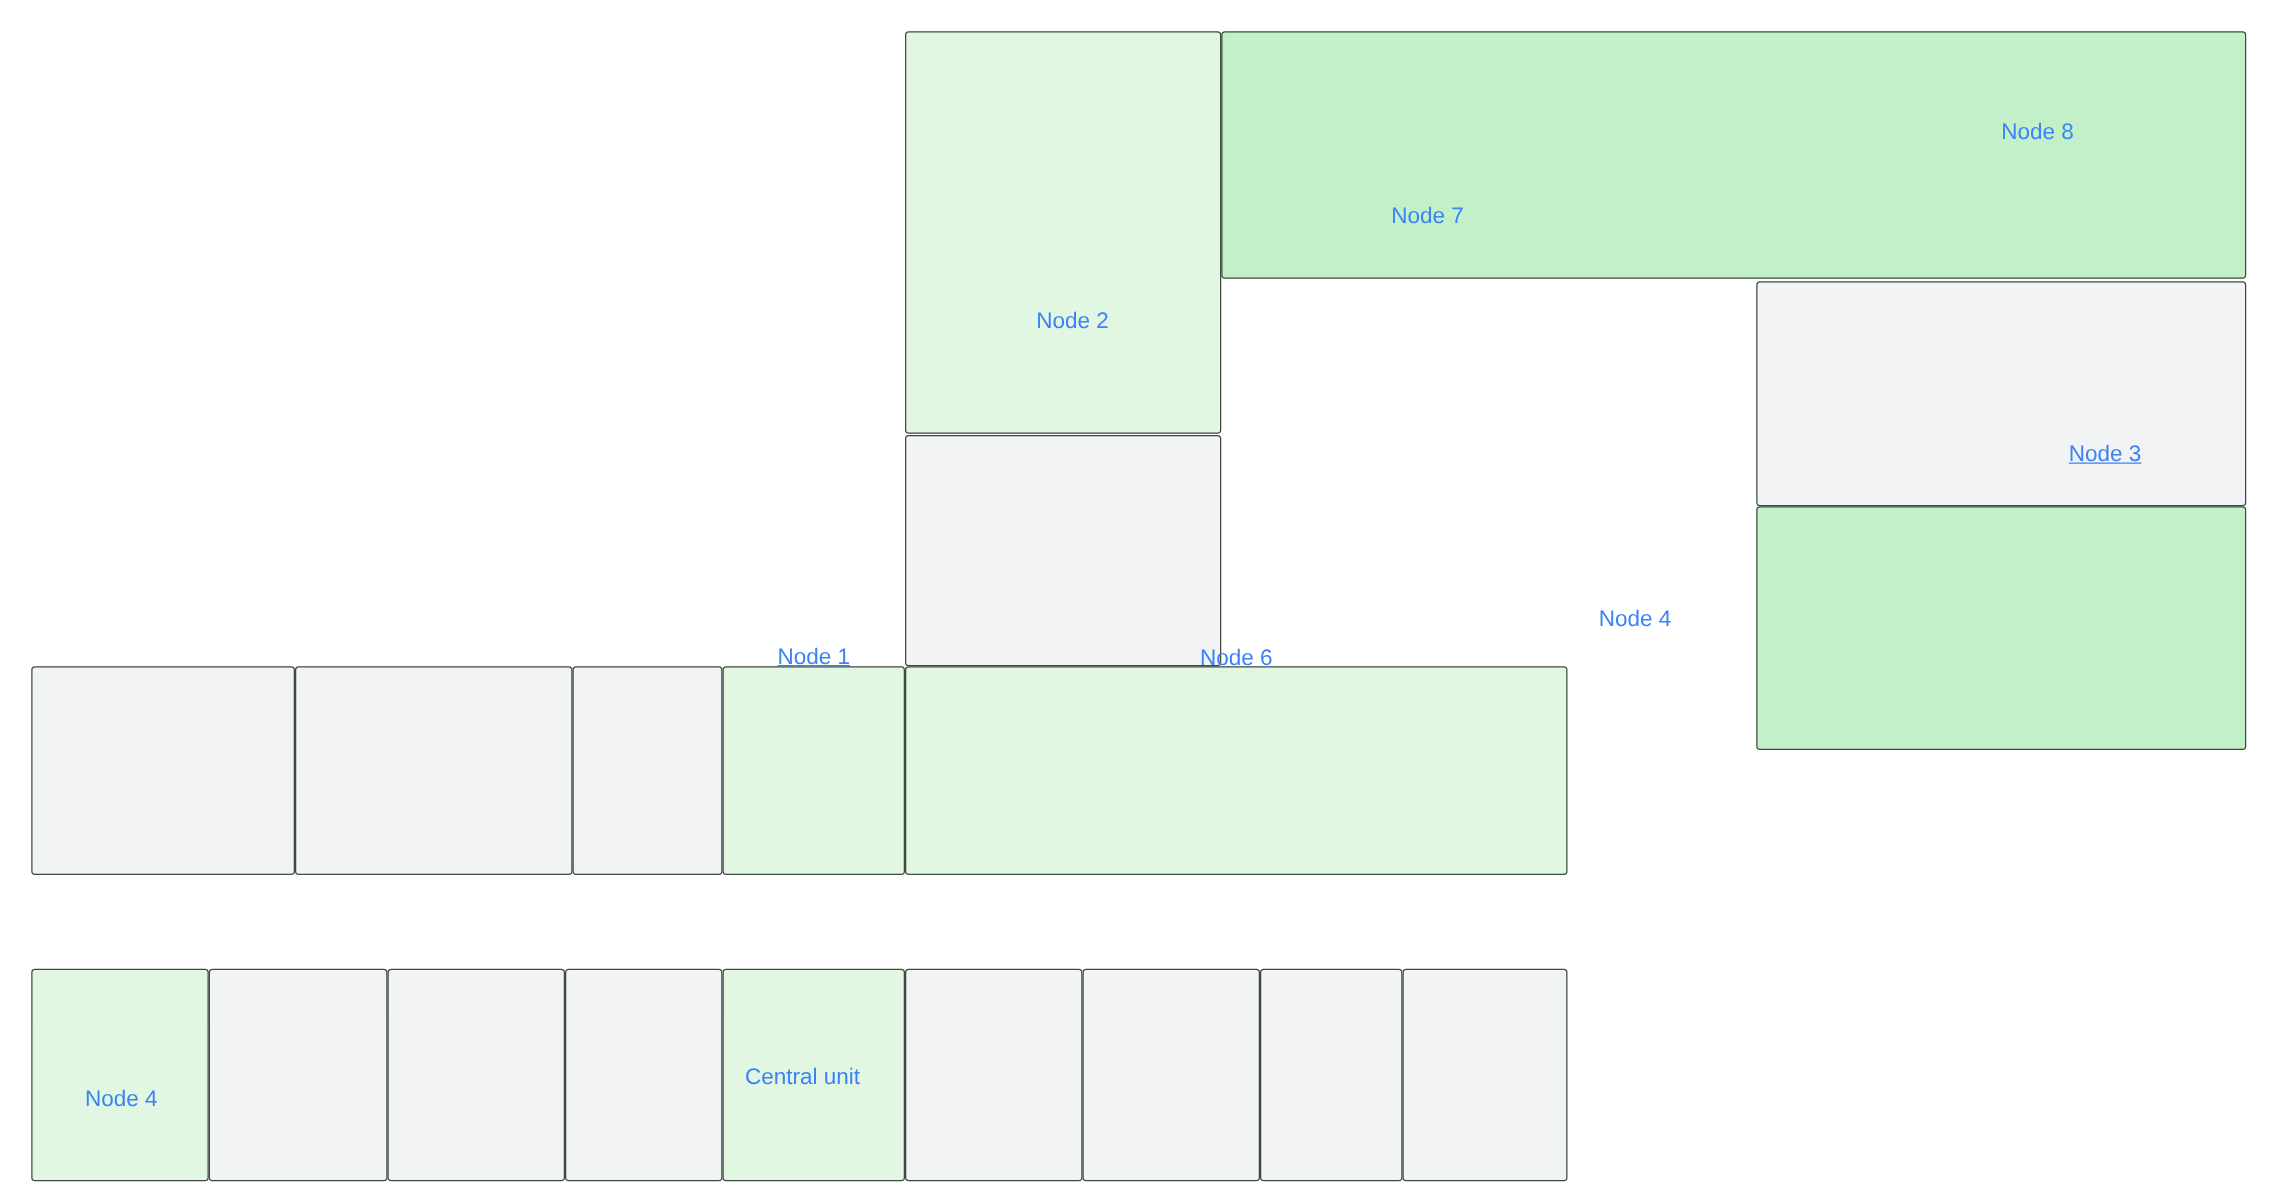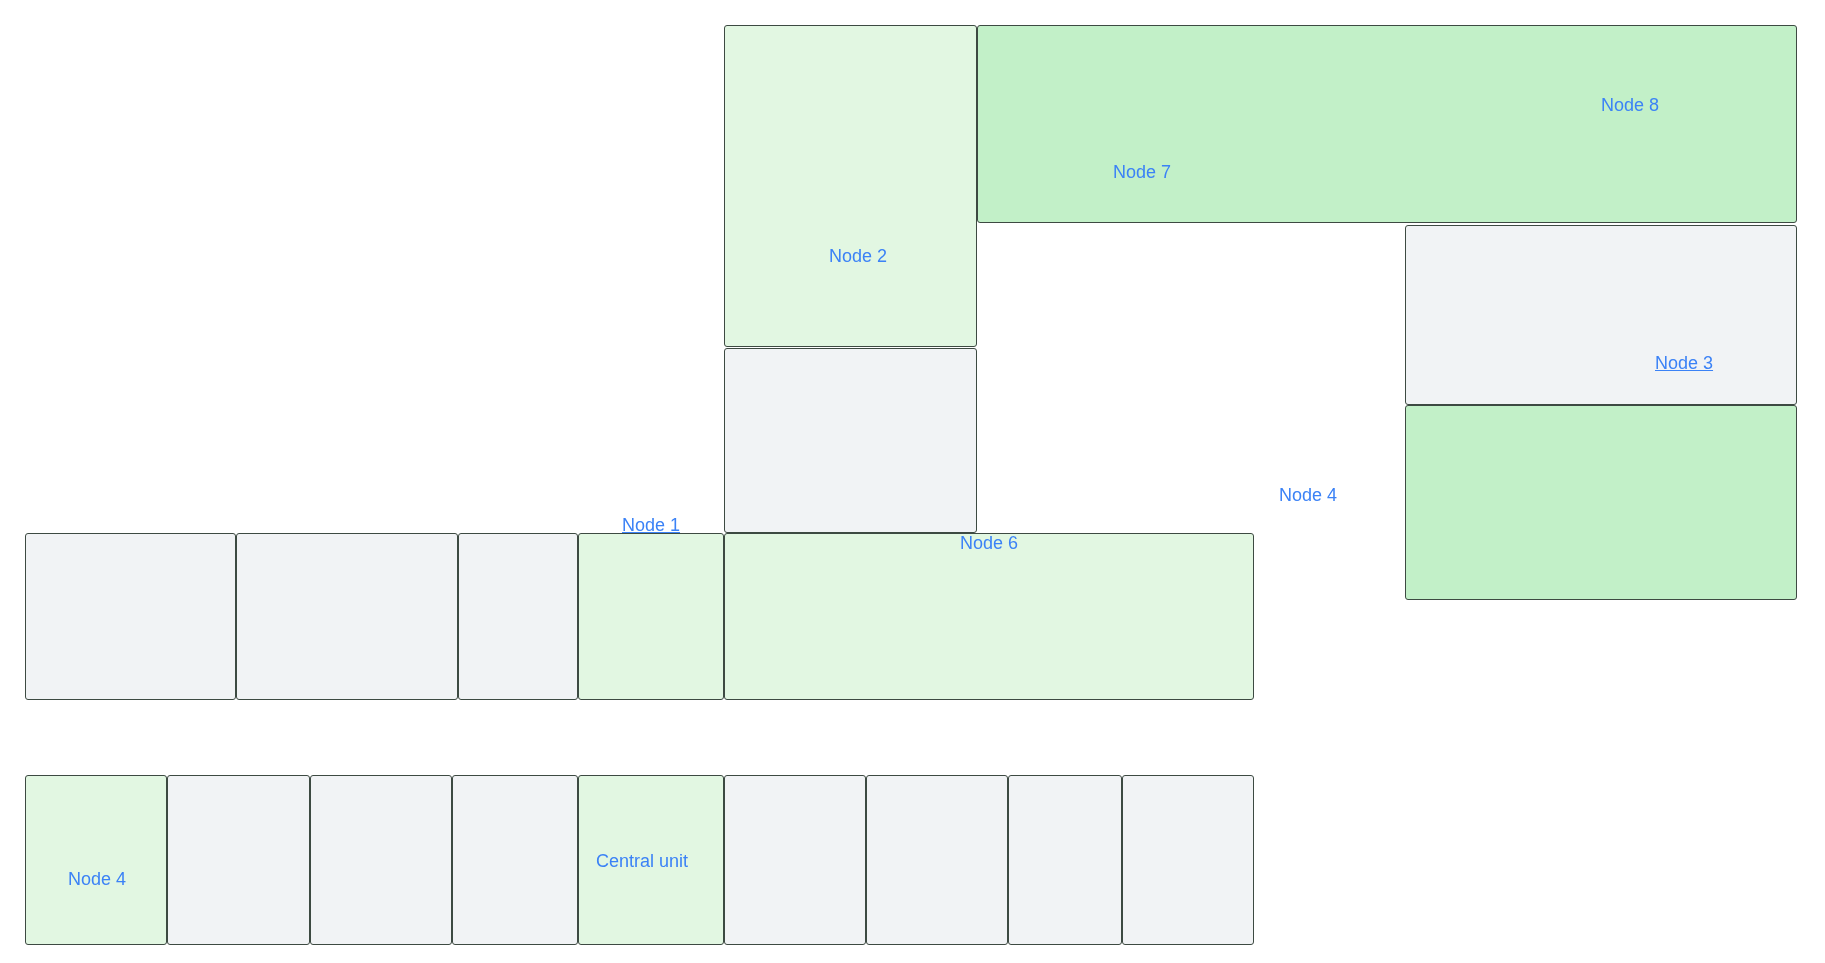--- a/index.html
+++ b/index.html
@@ -58,21 +58,21 @@
   <div class="label" style="left:1655px; top:354px;text-decoration:underline;">Node 3</div>
   <div class="label" style="left:1279px; top:486px;">Node 4</div>
 
   <div>
     <div class="box fill-gray" style="left:25px; top:533px; width:211px; height:167px;"></div>
     <div class="box fill-gray" style="left:236px; top:533px; width:222px; height:167px;"></div>
     <div class="box fill-gray" style="left:458px; top:533px; width:120px; height:167px;"></div>
     <div class="box fill-green1" style="left:578px; top:533px; width:146px; height:167px;"></div>
     <div class="box fill-green1" style="left:724px; top:533px; width:530px; height:167px;"></div>
     <div class="label ctr" style="left:651px; top:525px;text-decoration:underline;">Node 1</div>
-    <div class="label ctr" style="left:989px; top:543px;">Node 6</div>
+    <div class="label ctr" style="left:989px; top:526px;">Node 6</div>
   </div>
 
   <div>
     <div class="box fill-green1" style="left:25px; top:775px; width:142px; height:170px;"></div>
     <div class="box fill-gray" style="left:167px; top:775px; width:143px; height:170px;"></div>
     <div class="box fill-gray" style="left:310px; top:775px; width:142px; height:170px;"></div>
     <div class="box fill-gray" style="left:452px; top:775px; width:126px; height:170px;"></div>
     <div class="box fill-green1" style="left:578px; top:775px; width:146px; height:170px;"></div>
     <div class="box fill-gray" style="left:724px; top:775px; width:142px; height:170px;"></div>
     <div class="box fill-gray" style="left:866px; top:775px; width:142px; height:170px;"></div>

